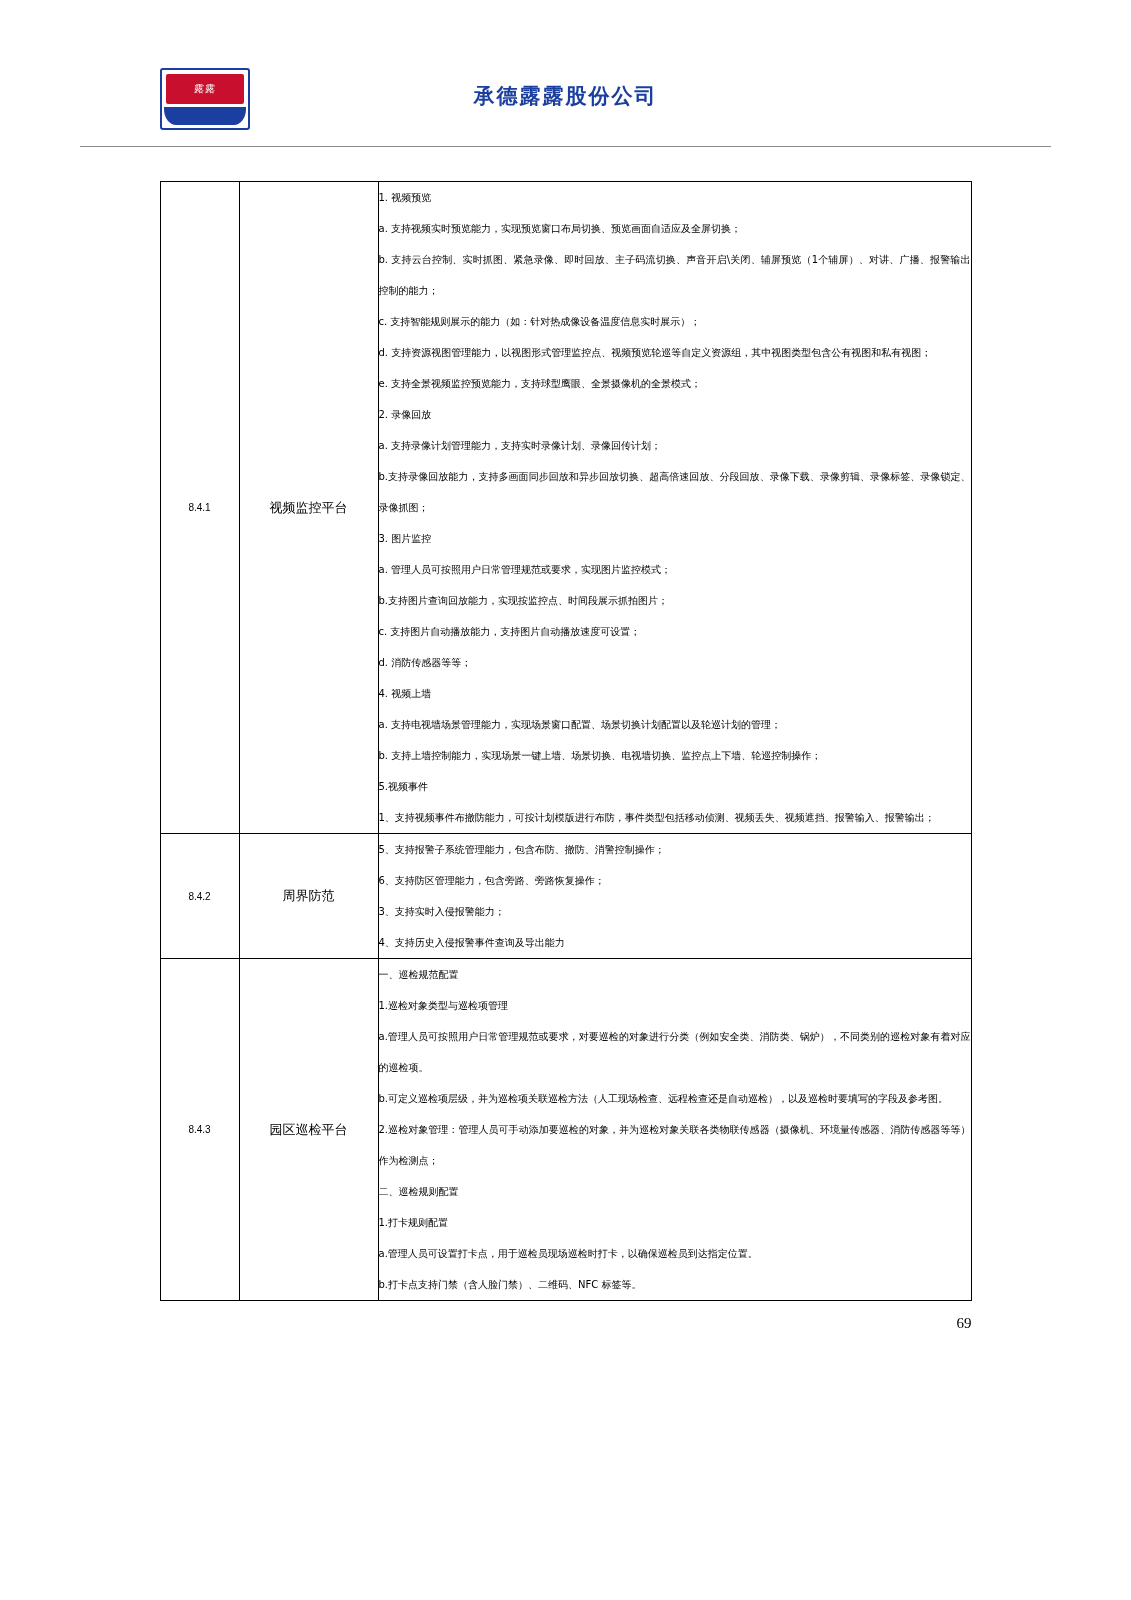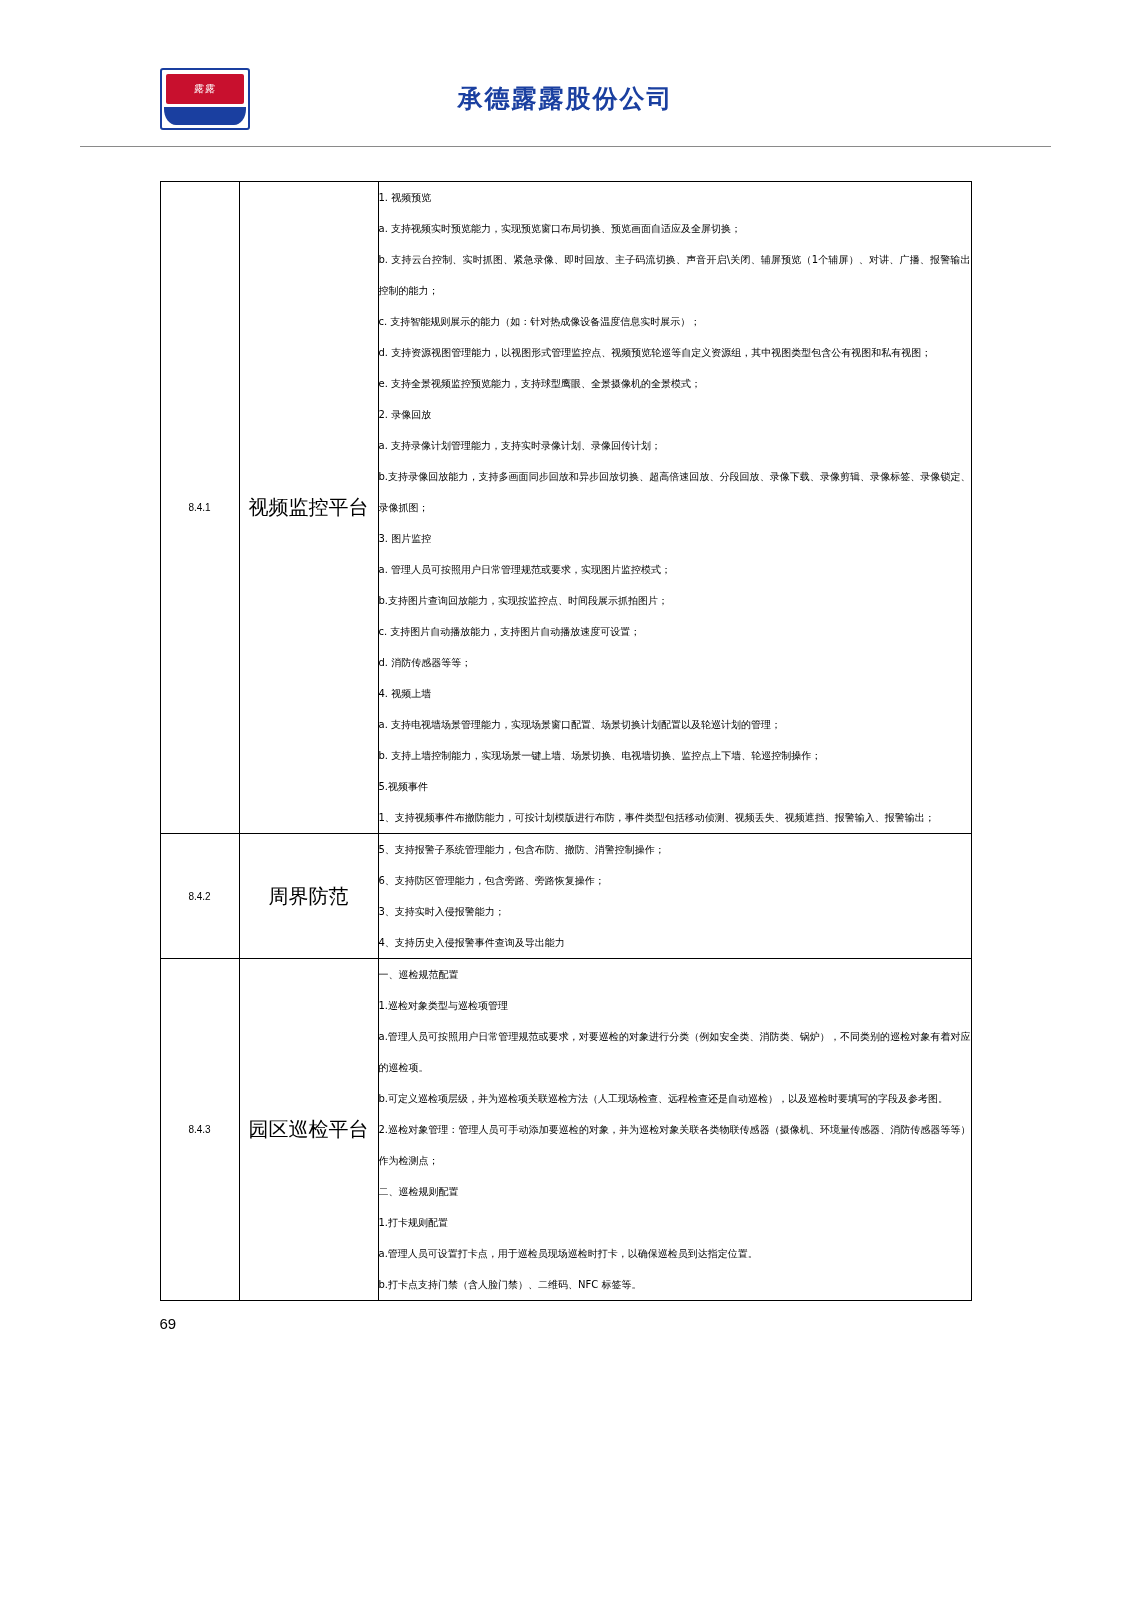--- a/index.html
+++ b/index.html
@@ -63,21 +63,21 @@
     background: #1a3fa0;
     border-radius: 0 0 12px 12px / 0 0 16px 16px;
   }
   .header-title {
     position: absolute;
     left: 0;
     right: 0;
     top: 22px;
     text-align: center;
     color: #1a3fa0;
-    font-size: 25px;
+    font-size: 21px;
     font-weight: bold;
     letter-spacing: 2px;
     font-family: "DejaVu Sans", sans-serif;
   }
   
   table.spec {
     border-collapse: collapse;
     width: 812px;
     margin: 0 auto;
     table-layout: fixed;
@@ -89,42 +89,42 @@
   }
   td.col-no {
     width: 78px;
     text-align: center;
     font-size: 10px;
     font-family: Liberation Sans, sans-serif;
   }
   td.col-name {
     width: 138px;
     text-align: center;
-    font-size: 20px;
+    font-size: 13px;
     font-family: "DejaVu Sans", sans-serif;
     padding: 0 6px;
   }
   td.col-desc {
     padding: 8px 12px 10px 12px;
     vertical-align: top;
   }
   .desc-line {
     font-size: 10px;
     line-height: 31px;
     font-family: "DejaVu Sans", sans-serif;
     text-align: justify;
     word-break: break-all;
   }
   
   .footer {
     width: 812px;
     margin: 14px auto 0 auto;
-    text-align: left;
+    text-align: right;
     font-size: 15px;
-    font-family: Liberation Sans, sans-serif;
+    font-family: Liberation Serif, serif;
   }
 </style>
 </head>
 <body>
 
 <div class="page">
 
   <div class="header">
     <div class="logo">
       <div class="logo-inner">露露</div>

